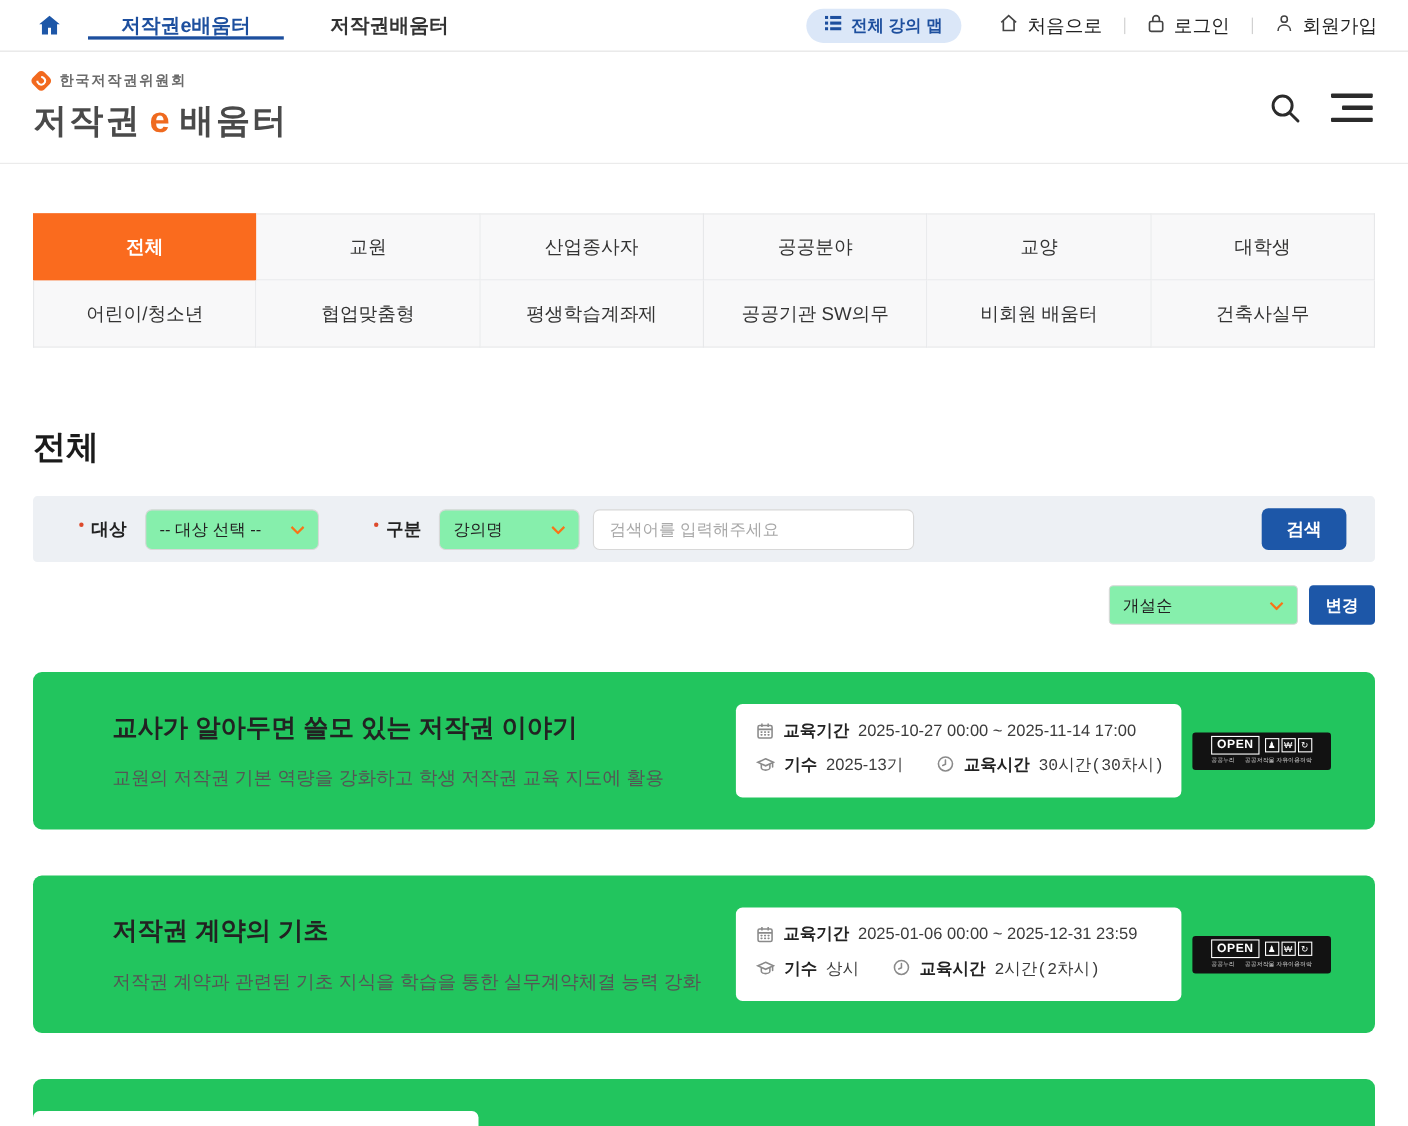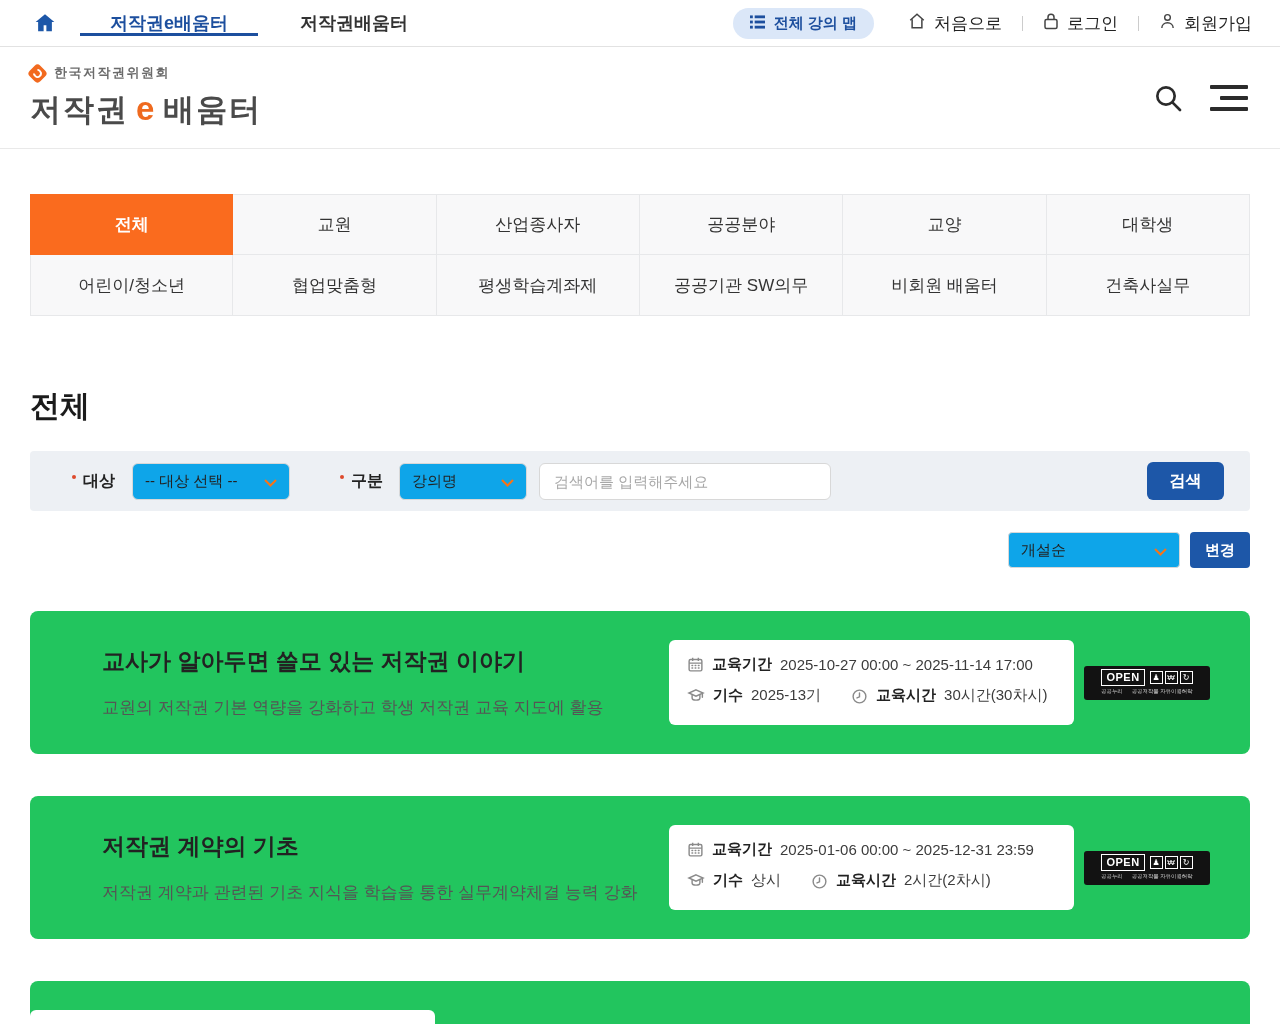--- a/index.html
+++ b/index.html
@@ -43,21 +43,21 @@
   .cat-cell:nth-child(6n+1) { border-left:1px solid #e7e8ea; }
   .cat-cell.active { background:#fa6b1e; border-color:#fa6b1e; color:#fff; font-weight:700; }
 
   .section-title { margin-top:70px; font-size:30px; font-weight:800; color:#1b1b1b; }
 
   .filter-bar { margin-top:24px; height:60px; background:#edf0f4; border-radius:4px; display:flex; align-items:center; }
   .f-label { display:flex; align-items:center; gap:7px; font-size:16px; font-weight:700; color:#222; }
   .dot { width:4px; height:4px; border-radius:50%; background:#dd4a2c; margin-top:-8px; }
   .f-label1 { margin-left:42px; }
   .f-label2 { margin-left:50px;justify-content:flex-end; }
-  .select { background:#0ea5e9; border:1px solid #d8d8d8; border-radius:6px; height:37px;
+  .select { background:#86efac; border:1px solid #d8d8d8; border-radius:6px; height:37px;
     display:flex; align-items:center; justify-content:space-between; padding:0 12px; font-size:15px; color:#222; cursor:pointer; }
   .sel-target { width:158px; margin-left:17px; }
   .sel-type   { width:128px; margin-left:16px; }
   .search-input { margin-left:12px; width:292px; height:37px; border:1px solid #d8d8d8; border-radius:6px;
     padding:0 14px; font-size:15px; color:#222; font-family:inherit; outline:none; }
   .search-input::placeholder { color:#a8a8a8; }
   .search-btn { margin-left:auto; margin-right:26px; width:77px; height:38px; background:#1d57a8; color:#fff;
     font-size:16px; font-weight:700; border:none; border-radius:6px; cursor:pointer; font-family:inherit; }
 
   .sort-row { margin-top:21px; display:flex; justify-content:flex-end; align-items:center; gap:10px; }
@@ -69,21 +69,21 @@
   .course-card { margin-top:42px; height:143px; background:#22c55e; border-radius:8px; display:flex; align-items:center; cursor:pointer; }
   .course-card:first-child { margin-top:43px; }
   .course-left { margin-left:72px; flex:1; min-width:0; }
   .course-title { font-size:23px; font-weight:700; color:#222; }
   .course-desc { margin-top:19px; font-size:17px; color:#555; }
   .course-info { width:405px; height:85px; background:#fff; border-radius:6px; padding:15px 18px; flex-shrink:0; }
   .info-row { display:flex; align-items:center; gap:8px; font-size:15px; color:#3c3c3c; white-space:nowrap; }
   .info-row + .info-row { margin-top:12px; }
   .info-label { font-weight:700; color:#222; }
   .info-ic { display:flex; color:#8a8a8a; }
-  .clock-group { margin-left:22px; display:flex; align-items:flex-end; gap:8px; }
+  .clock-group { margin-left:22px; display:flex; align-items:flex-start; gap:8px;font-family:Liberation Mono, monospace; }
 
   .kogl { margin-left:10px; margin-right:40px; flex-shrink:0; width:126px; height:34px; background:#121212;
     border-radius:3px; display:flex; flex-direction:column; align-items:center; justify-content:center; gap:1px; padding:2px 4px; }
   .kogl-top { display:flex; align-items:center; gap:5px; }
   .kogl-open { border:1px solid #fff; color:#fff; font-weight:700; font-size:11px; line-height:15px; padding:0 4px; letter-spacing:.5px; }
   .kogl-icons { display:flex; gap:2px; }
   .kogl-ic { width:13px; height:13px; border:1px solid #fff; color:#fff; font-size:8px; display:flex; align-items:center; justify-content:center; }
   .kogl-bottom { display:flex; gap:10px; font-size:6px; color:#cfcfcf; transform:scale(.9); white-space:nowrap; }
 </style>
 </head>

